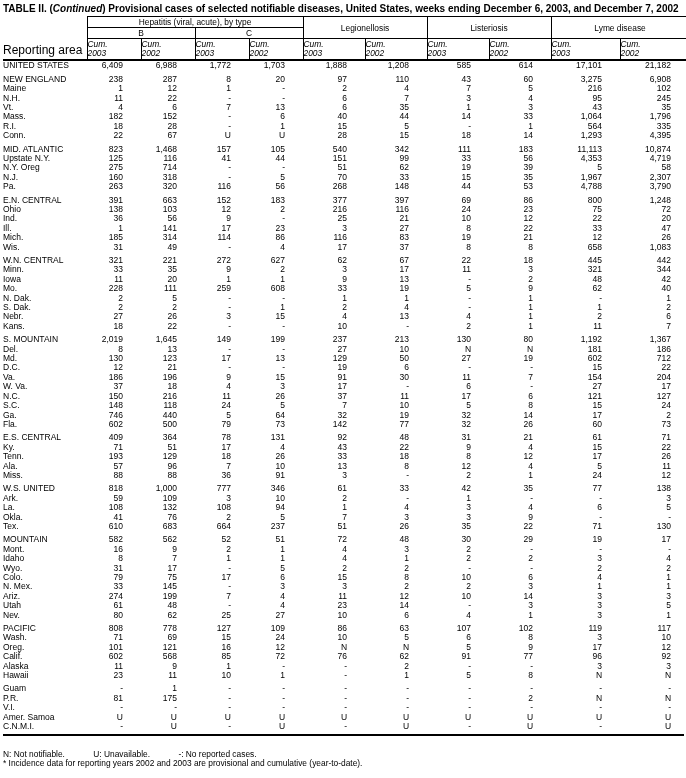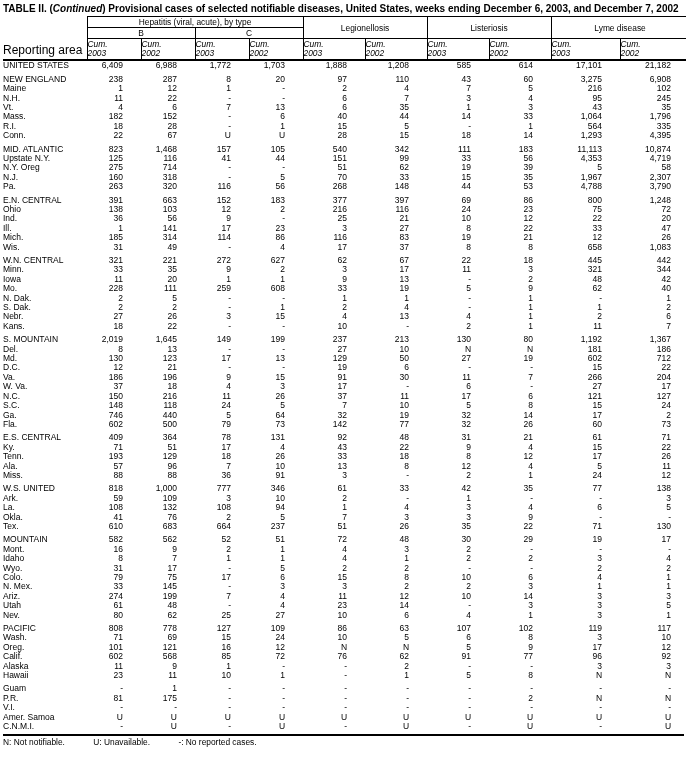--- a/index.html
+++ b/index.html
@@ -16,21 +16,21 @@
   th.grp{border:1px solid #000;height:10px;line-height:10px;text-align:center;white-space:nowrap;overflow:hidden;}
   th.cum{border:1px solid #000;border-bottom:2px solid #000;height:20px;text-align:left;font-style:italic;}
   th.cum div{line-height:9.4px;font-size:8.4px;}
   th.area{border:0;border-bottom:2px solid #000;text-align:left;vertical-align:bottom;
           font-size:12px;padding:0 0 2px 0;}
   tbody td{font-size:8.5px;line-height:9.4px;height:9px;padding:0 18px 0 0;text-align:right;
            white-space:nowrap;overflow:hidden;}
   tbody td.label{text-align:left;padding:0;}
   tbody tr.spacer td{height:4px;line-height:4px;font-size:1px;padding:0;}
   .bottom-rule{width:681px;height:2px;background:#000;margin-top:2px;}
-  .footnotes{font-size:8.4px;line-height:9.6px;margin-top:2px;}
+  .footnotes{font-size:8.4px;line-height:9.6px;margin-top:14px;}
   .fn-seg{display:inline-block;margin-right:26px;}
   .fn-seg:last-child{margin-right:0;}
 </style>
 </head>
 <body>
 
 <div class="page">
 
   <div class="title"><span>TABLE II. (</span><span class="cont">Continued</span><span>) Provisional cases of selected notifiable diseases, United States, weeks ending December 6, 2003, and December 7, 2002</span></div>
 
@@ -525,21 +525,21 @@
         <tr>
           <td class="label">Va.</td>
           <td>186</td>
           <td>196</td>
           <td>9</td>
           <td>15</td>
           <td>91</td>
           <td>30</td>
           <td>11</td>
           <td>7</td>
-          <td>266</td>
+          <td>154</td>
           <td>204</td>
         </tr>
         <tr>
           <td class="label">W. Va.</td>
           <td>37</td>
           <td>18</td>
           <td>4</td>
           <td>3</td>
           <td>17</td>
           <td>-</td>
@@ -1009,15 +1009,16 @@
   </table>
 
   <div class="bottom-rule"></div>
 
   <div class="footnotes">
     <div>
       <span class="fn-seg">N: Not notifiable.</span>
       <span class="fn-seg">U: Unavailable.</span>
       <span class="fn-seg">-: No reported cases.</span>
     </div>
+    <div>* Incidence data for reporting years 2002 and 2003 are provisional and cumulative (year-to-date).</div>
   </div>
 
 </div>
 
 </body></html>

